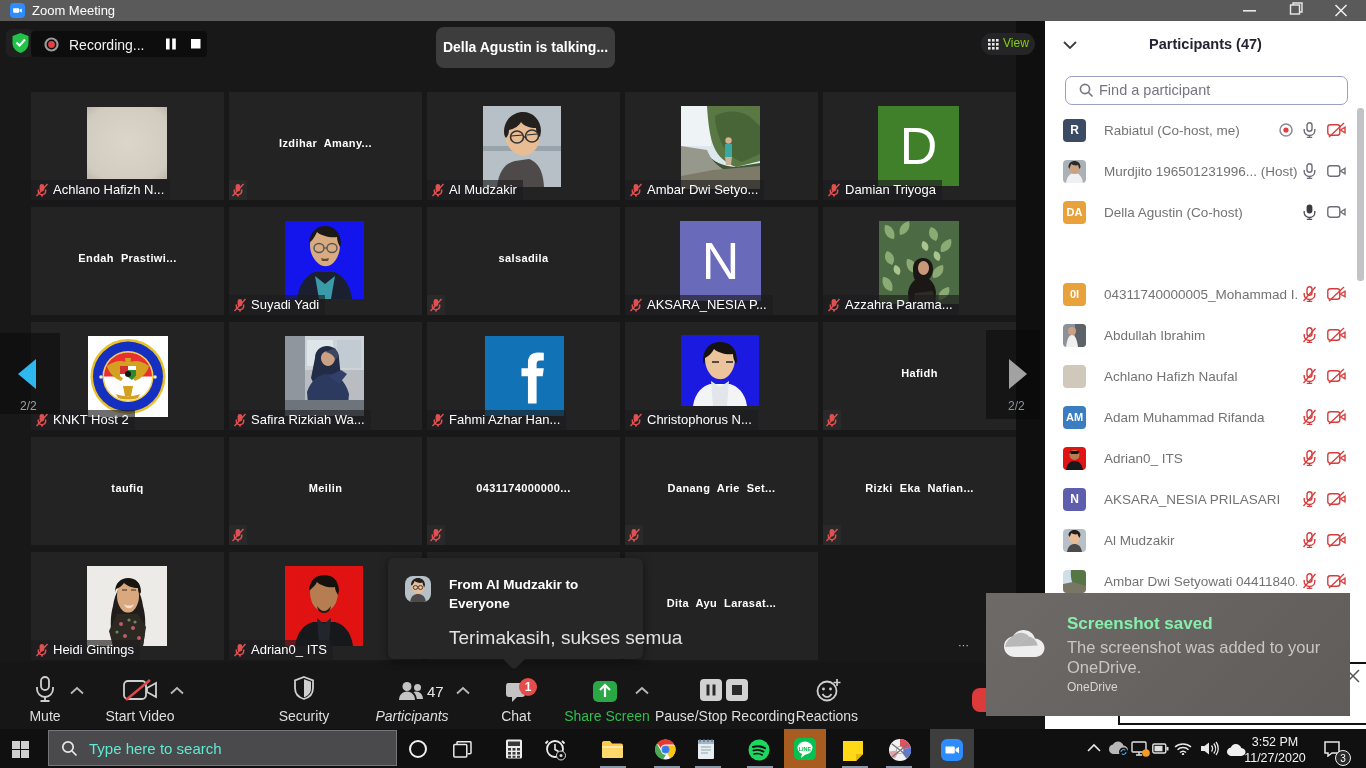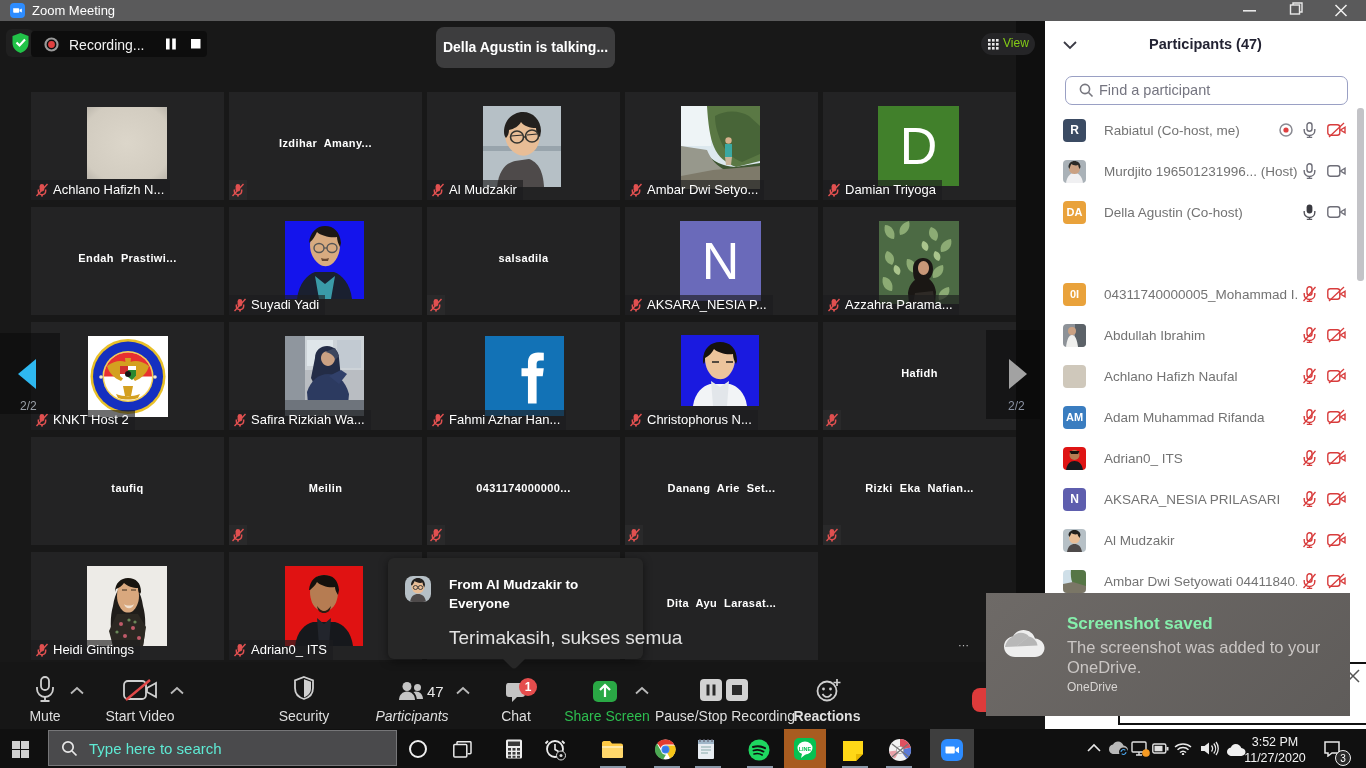--- a/index.html
+++ b/index.html
@@ -529,21 +529,21 @@
         <rect x="6" y="6" width="10" height="10" fill="#2a2a2a"></rect>
       </svg></div>
 <div class="tlabel" style="left:650px;width:150px;">Pause/Stop Recording</div>
 <svg class="abs" style="left:816px;top:678px" width="26" height="24">
       <circle cx="11" cy="13" r="9.5" fill="none" stroke="#cfcfcf" stroke-width="1.8"></circle>
       <circle cx="7.5" cy="11" r="1.4" fill="#cfcfcf"></circle>
       <circle cx="14.5" cy="11" r="1.4" fill="#cfcfcf"></circle>
       <path d="M6.5 16c1.2 2 3 3 4.5 3s3.3-1 4.5-3" fill="none" stroke="#cfcfcf" stroke-width="1.6"></path>
       <path d="M21 1v7M17.5 4.5h7" stroke="#cfcfcf" stroke-width="1.7"></path>
     </svg>
-<div class="tlabel" style="left:787px;width:80px;font-weight:bold;">Reactions</div>
+<div class="tlabel" style="left:787px;width:80px;">Reactions</div>
 <div class="abs" style="left:972px;top:688px;width:30px;height:24px;background:#dd3b3b;border-radius:8px;"></div>
 <div class="abs" style="left:388px;top:558px;width:255px;height:101px;background:#272727;border-radius:6px;box-shadow:0 2px 8px rgba(0,0,0,.5);"></div>
 <svg class="abs" style="left:502px;top:658px" width="24" height="11">
       <path d="M0 0h24l-9 9c-2 2-4 2-6 0z" fill="#272727"></path>
     </svg>
 <div class="abs" style="left:405px;top:576px;width:26px;height:26px;border-radius:8px;overflow:hidden;"><svg width="26" height="26">
         <rect width="26" height="26" fill="#b6c0c6"></rect>
         <path d="M5 26c1-6 4-8 8-8s7 2 8 8z" fill="#4e4a4a"></path>
         <circle cx="13" cy="11" r="6.5" fill="#e8bd96"></circle>
         <path d="M6 9c0-4.5 3.5-7 7-7s7 2.5 7 7l-.8 2.5c-1-2-1.6-3.5-1.6-5c-2.5 1-6.5 0-8-1.5c-.8 2-1.8 3.5-2.8 4.5z" fill="#23201e"></path>

